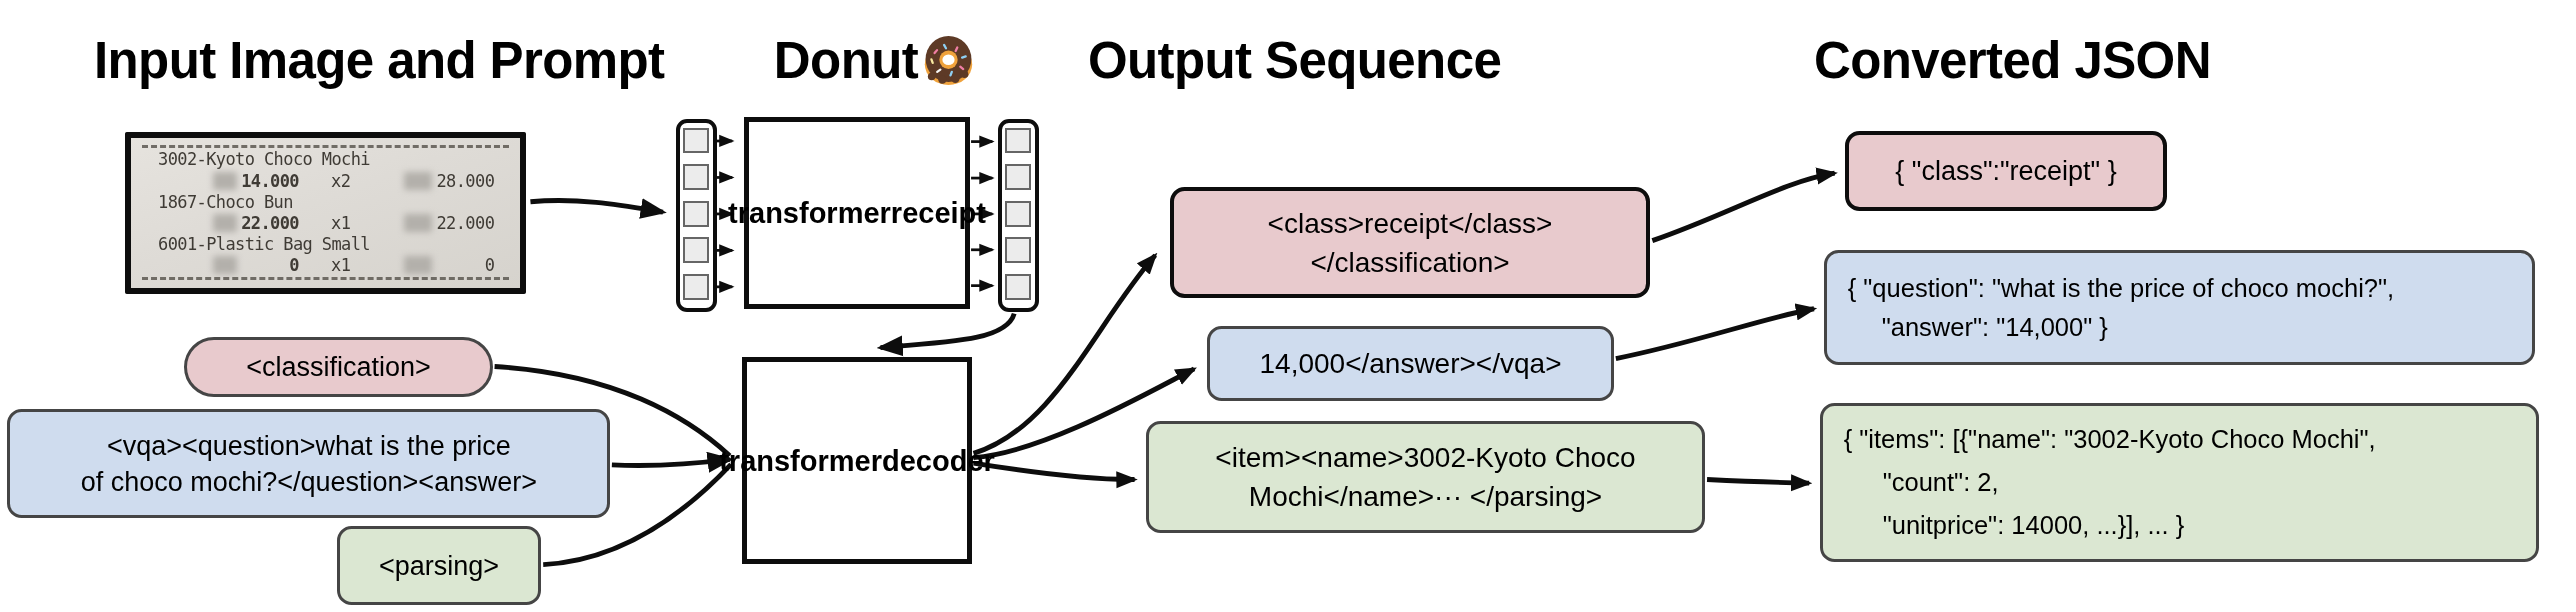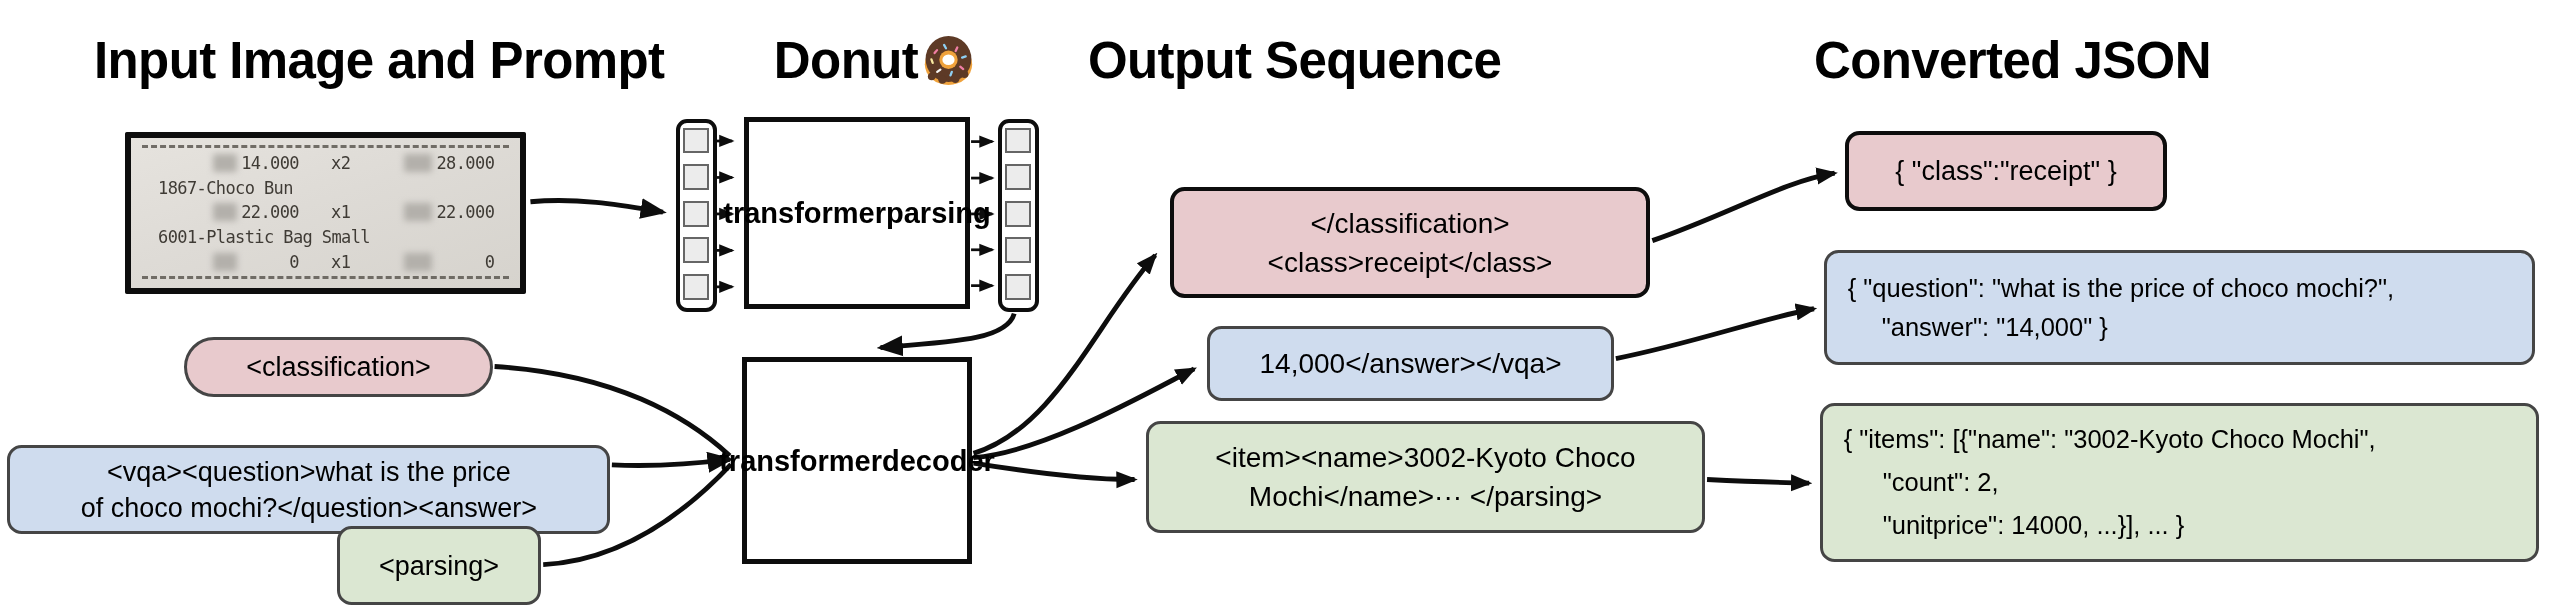--- a/index.html
+++ b/index.html
@@ -23,21 +23,21 @@
     box-sizing:border-box;border:6px solid #0d0d0d;border-radius:1.8px;
     background:linear-gradient(160deg,#e6e3de 0%,#dedbd6 45%,#d6d3cd 100%);
     font-family:"DejaVu Sans Mono",monospace;font-size:17px;color:#3f3b35;
     padding:7.3px 11px 8.5px 11px;display:flex;flex-direction:column;justify-content:space-between;
   }
   .r-sep{height:0;border-top:3px dashed #55514a;opacity:.8;}
   .r-name{padding-left:16px;white-space:nowrap;letter-spacing:-0.6px;}
   .r-amt{display:flex;align-items:center;white-space:nowrap;letter-spacing:-0.6px;}
   .rblur{display:inline-block;height:18px;background:#b3b0ab;filter:blur(3px);border-radius:1.8px;}
   .rb1{margin-left:71px;width:24px;}
-  .r-price{display:inline-block;width:62px;text-align:right;}
+  .r-price{display:inline-block;width:62px;text-align:right;font-weight:bold;}
   .r-qty{margin-left:32px;}
   .rb2{margin-left:54px;width:28px;}
   .r-total{display:inline-block;width:62px;text-align:right;}
 
   
   .tokcol{
     position:absolute;z-index:2;width:41px;height:193px;box-sizing:border-box;
     border:4.9px solid #0d0d0d;border-radius:11px;background:#fff;
   }
   .tok{
@@ -61,21 +61,21 @@
     position:absolute;z-index:2;box-sizing:border-box;border:3.6px solid #454545;border-radius:14.6px;
     display:flex;flex-direction:column;align-items:center;justify-content:center;
     font-size:28px;line-height:38px;text-align:center;white-space:nowrap;
   }
   .pink{background:#e8cacd;}
   .blue{background:#cfdcee;}
   .green{background:#dbe7d2;}
   .black-border{border:4.3px solid #0d0d0d;}
 
   .p-class{left:184px;top:337px;width:309px;height:60px;font-size:27px;border-radius:30px;}
-  .p-vqa{left:7.3px;top:445px;width:603px;height:89px;font-size:27px;line-height:36px;}
+  .p-vqa{left:7.3px;top:409px;width:603px;height:109px;font-size:27px;line-height:36px;}
   .p-parse{left:337px;top:526px;width:204px;height:79px;font-size:27px;}
 
   .o-class{left:1170px;top:187px;width:480px;height:111px;line-height:39px;}
   .o-vqa{left:1207px;top:326px;width:407px;height:75px;}
   .o-parse{left:1146px;top:421px;width:559px;height:112px;line-height:39px;}
 
   .j-class{left:1845px;top:131px;width:322px;height:80px;font-size:27px;}
   .j-vqa{left:1824px;top:250px;width:711px;height:115px;font-size:25.5px;line-height:39px;
          align-items:flex-start;padding-left:20.7px;}
   .j-parse{left:1820px;top:403px;width:719px;height:159px;font-size:25.5px;line-height:43px;
@@ -151,20 +151,21 @@
       <rect x="38" y="49" width="3" height="8" rx="1.5" fill="#8fd0f2" transform="rotate(20 39 53)"></rect>
       <rect x="22" y="45" width="3" height="8" rx="1.5" fill="#f7f7f7" transform="rotate(55 23 49)"></rect>
       <rect x="13" y="33" width="3" height="8" rx="1.5" fill="#f7e9a0" transform="rotate(-20 14 37)"></rect>
     </svg>
   </div>
   <div class="hd hd-output">Output Sequence</div>
   <div class="hd hd-json">Converted JSON</div>
 
   <div class="receipt">
     <div class="r-sep"></div>
+    <div class="r-name">3002-Kyoto Choco Mochi</div>
     <div class="r-amt">
       <span class="rblur rb1"></span>
       <span class="r-price">14.000</span>
       <span class="r-qty">x2</span>
       <span class="rblur rb2"></span>
       <span class="r-total">28.000</span>
     </div>
     <div class="r-name">1867-Choco Bun</div>
     <div class="r-amt">
       <span class="rblur rb1"></span>
@@ -187,21 +188,21 @@
   <div class="tokcol tokcol-left">
     <div class="tok" style="top:4.9px"></div>
     <div class="tok" style="top:41px"></div>
     <div class="tok" style="top:78px"></div>
     <div class="tok" style="top:114px"></div>
     <div class="tok" style="top:151px"></div>
   </div>
 
   <div class="block encoder">
     <div>transformer</div>
-    <div>parsing</div>
+    <div>receipt</div>
   </div>
 
   <div class="tokcol tokcol-right">
     <div class="tok" style="top:4.9px"></div>
     <div class="tok" style="top:41px"></div>
     <div class="tok" style="top:78px"></div>
     <div class="tok" style="top:114px"></div>
     <div class="tok" style="top:151px"></div>
   </div>
 
@@ -215,22 +216,22 @@
   </div>
   <div class="cbox blue p-vqa">
     <div>&lt;vqa&gt;&lt;question&gt;what is the price</div>
     <div>of choco mochi?&lt;/question&gt;&lt;answer&gt;</div>
   </div>
   <div class="cbox green p-parse">
     <div>&lt;parsing&gt;</div>
   </div>
 
   <div class="cbox pink black-border o-class">
+    <div>&lt;class&gt;receipt&lt;/class&gt;</div>
     <div>&lt;/classification&gt;</div>
-    <div>&lt;class&gt;receipt&lt;/class&gt;</div>
   </div>
   <div class="cbox blue o-vqa">
     <div>14,000&lt;/answer&gt;&lt;/vqa&gt;</div>
   </div>
   <div class="cbox green o-parse">
     <div>&lt;item&gt;&lt;name&gt;3002-Kyoto Choco</div>
     <div>Mochi&lt;/name&gt;··· &lt;/parsing&gt;</div>
   </div>
 
   <div class="cbox pink black-border j-class">

